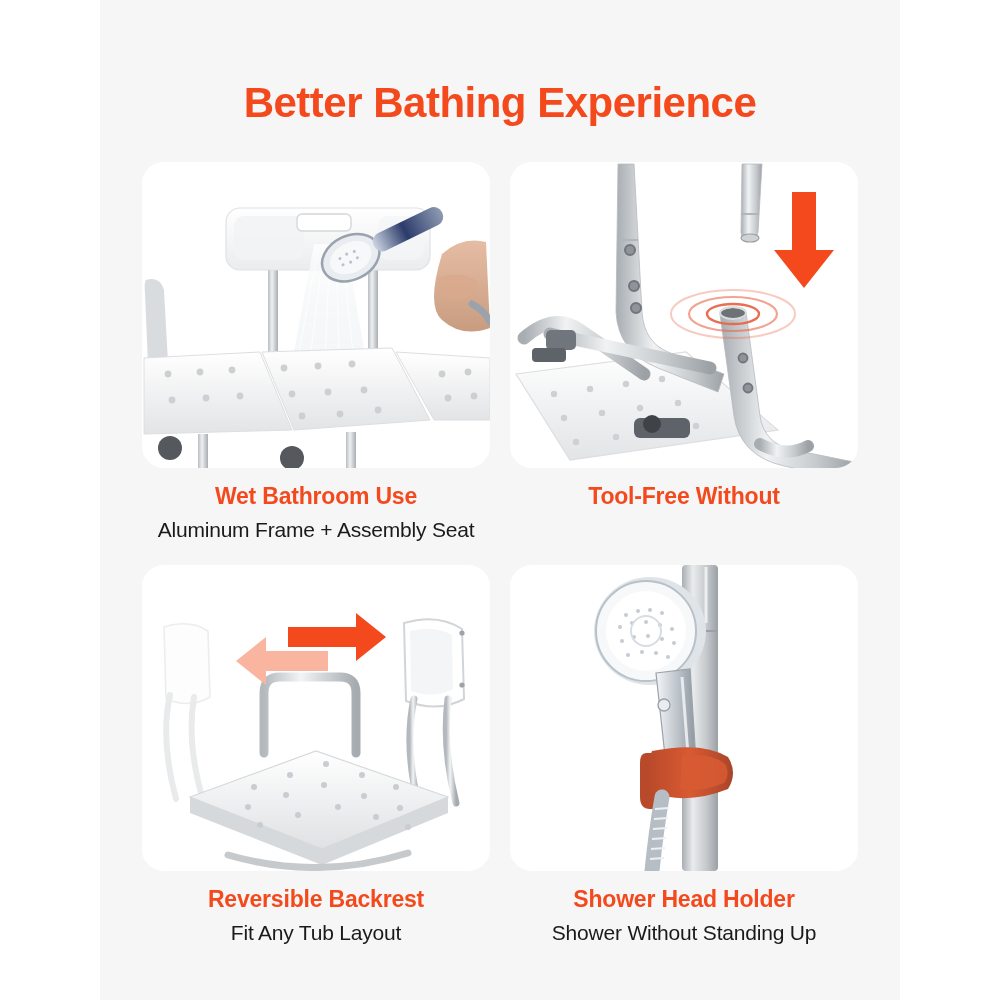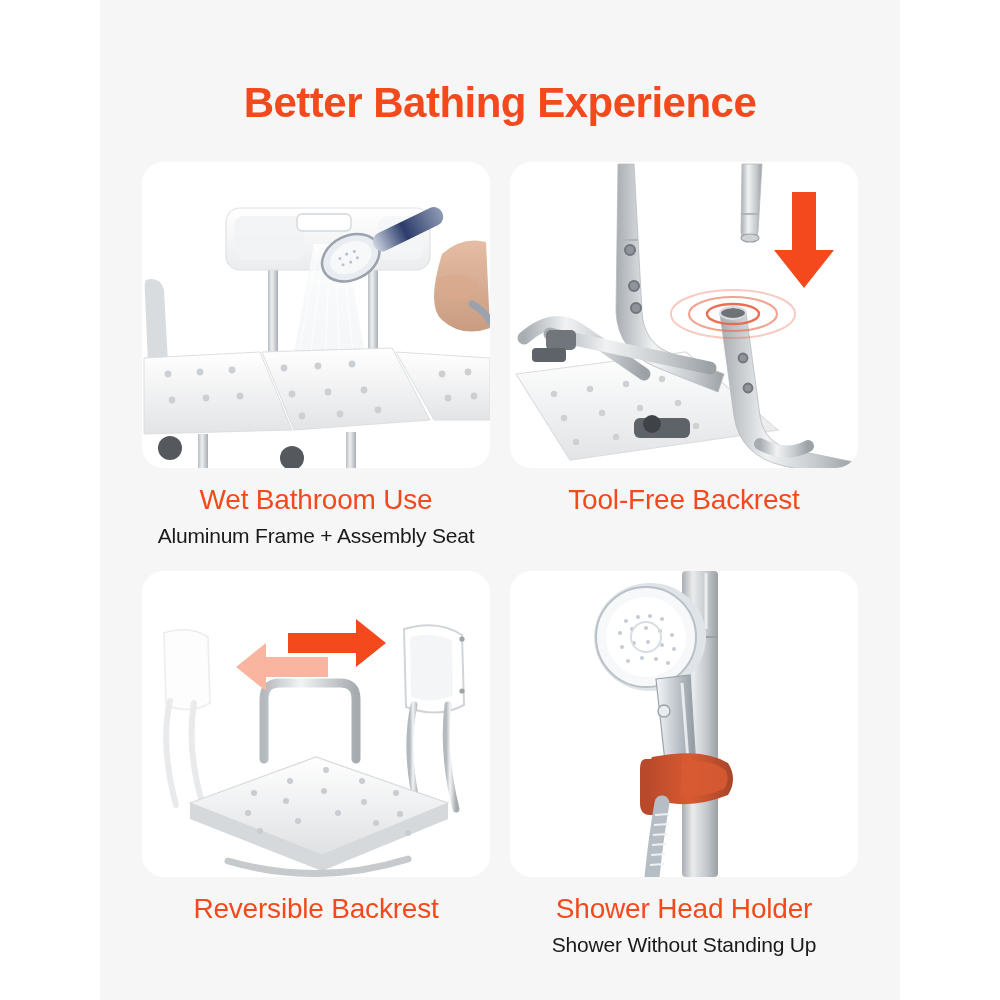--- a/index.html
+++ b/index.html
@@ -66,22 +66,22 @@
     height: 306px;
     background: #ffffff;
     border-radius: 22px;
     overflow: hidden;
   }
   .caption {
     margin-top: 14px;
     text-align: center;
   }
   .cap-title {
-    font-size: 28px;
-    font-weight: normal;
+    font-size: 23px;
+    font-weight: bold;
     color: #f4491d;
     line-height: 1.25;
     letter-spacing: -0.2px;
   }
   .cap-sub {
     margin-top: 5px;
     font-size: 21px;
     color: #1a1a1a;
     line-height: 1.3;
     letter-spacing: -0.2px;
@@ -286,21 +286,21 @@
             <path d="M14 176 q30 -26 56 -8 l64 44" stroke="url(#alu2)" stroke-width="13" fill="none" stroke-linecap="round"></path>
             <path d="M40 172 L200 206" stroke="url(#alu2)" stroke-width="13" fill="none" stroke-linecap="round"></path>
             <rect x="36" y="168" width="30" height="20" rx="5" fill="#70767c"></rect>
             <rect x="22" y="186" width="34" height="14" rx="4" fill="#5d6368"></rect>
             <rect x="124" y="256" width="56" height="20" rx="6" fill="#5d6368"></rect>
             <circle cx="142" cy="262" r="9" fill="#3f4347"></circle>
             <path d="M250 282 q26 14 48 2" stroke="url(#alu2)" stroke-width="12" fill="none" stroke-linecap="round"></path>
           </svg>
         </div>
         <div class="caption">
-          <div class="cap-title">Tool-Free Backrest</div>
+          <div class="cap-title">Tool-Free Without</div>
         </div>
       </div>
     </div>
 
     <div class="row">
 
       <div class="feature">
         <div class="photo">
           <svg class="art" viewBox="0 0 348 306">
             <defs>
@@ -357,20 +357,21 @@
             <g>
               <path d="M146 62 h68 v-14 l30 24 l-30 24 v-14 h-68 z" fill="#f4491d"></path>
             </g>
             <g>
               <path d="M186 86 h-62 v-14 l-30 24 l30 24 v-14 h62 z" fill="#f9b5a0"></path>
             </g>
           </svg>
         </div>
         <div class="caption">
           <div class="cap-title">Reversible Backrest</div>
+          <div class="cap-sub">Fit Any Tub Layout</div>
         </div>
       </div>
 
       <div class="feature">
         <div class="photo">
           <svg class="art" viewBox="0 0 348 306">
             <defs>
               <linearGradient id="pole4" x1="0" y1="0" x2="1" y2="0">
                 <stop offset="0" stop-color="#a9aeb3"></stop>
                   <stop offset="0.3" stop-color="#e9ebec"></stop>

